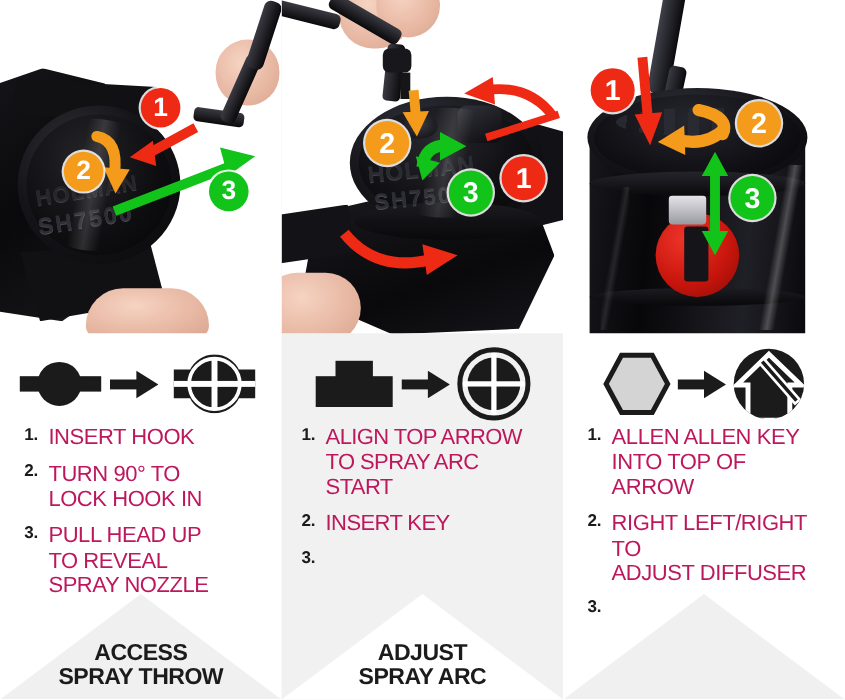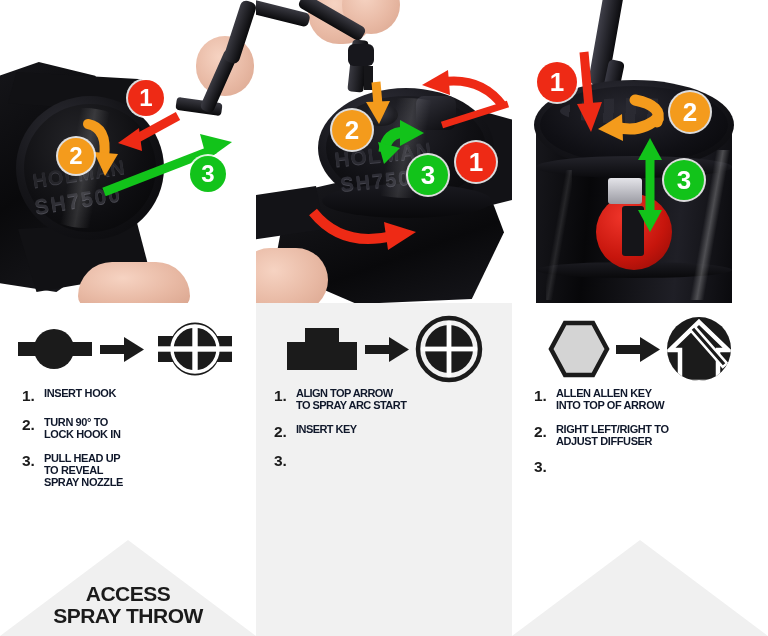--- a/index.html
+++ b/index.html
@@ -50,21 +50,21 @@
     padding:6px 14px 0 22px;
     box-sizing:border-box;
   }
   .step{display:flex;margin-bottom:11px;}
   .step-num{
     width:22px;flex:0 0 22px;
     font-size:15.5px;font-weight:bold;color:#1b1b1b;
     letter-spacing:-0.2px;
   }
   .step-text{
-    font-size:11px;font-weight:bold;color:#0f172a;
+    font-size:20px;font-weight:normal;color:#be185d;
     line-height:1.12;letter-spacing:-0.4px;
     white-space:pre-line;
   }
   .panel.tinted .steps{padding-left:18px;}
   .panel.tinted .step-text{letter-spacing:-0.55px;}
 
   
   .banner{
     position:absolute;left:0;bottom:0;width:256px;height:96px;
   }
@@ -294,20 +294,25 @@
       </div>
       <div class="step">
         <div class="step-num">2.</div>
         <div class="step-text">INSERT KEY</div>
       </div>
       <div class="step">
         <div class="step-num">3.</div>
       </div>
     </div>
 
+    <div class="banner">
+      <div class="chev" style="background:#ffffff;"></div>
+      <div class="banner-text">ADJUST
+SPRAY ARC</div>
+    </div>
   </div>
 
   <div class="panel">
 
     <div class="photo">
       <div class="photo-inner">
 
         <div class="blk" style="left:84px;top:-10px;width:20px;height:96px;border-radius:7px;
              background:linear-gradient(90deg,#40404a,#0b0b0e);transform:rotate(10deg);"></div>
         <div class="blk" style="left:92px;top:60px;width:16px;height:50px;border-radius:5px;

